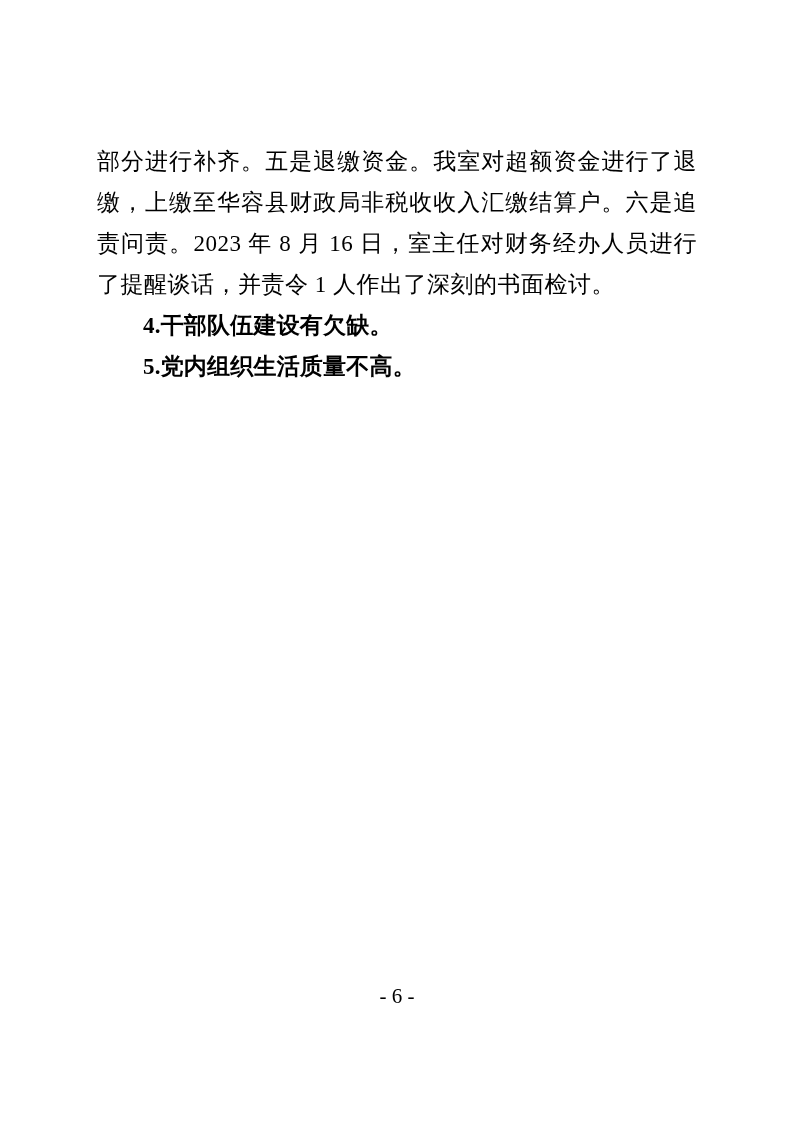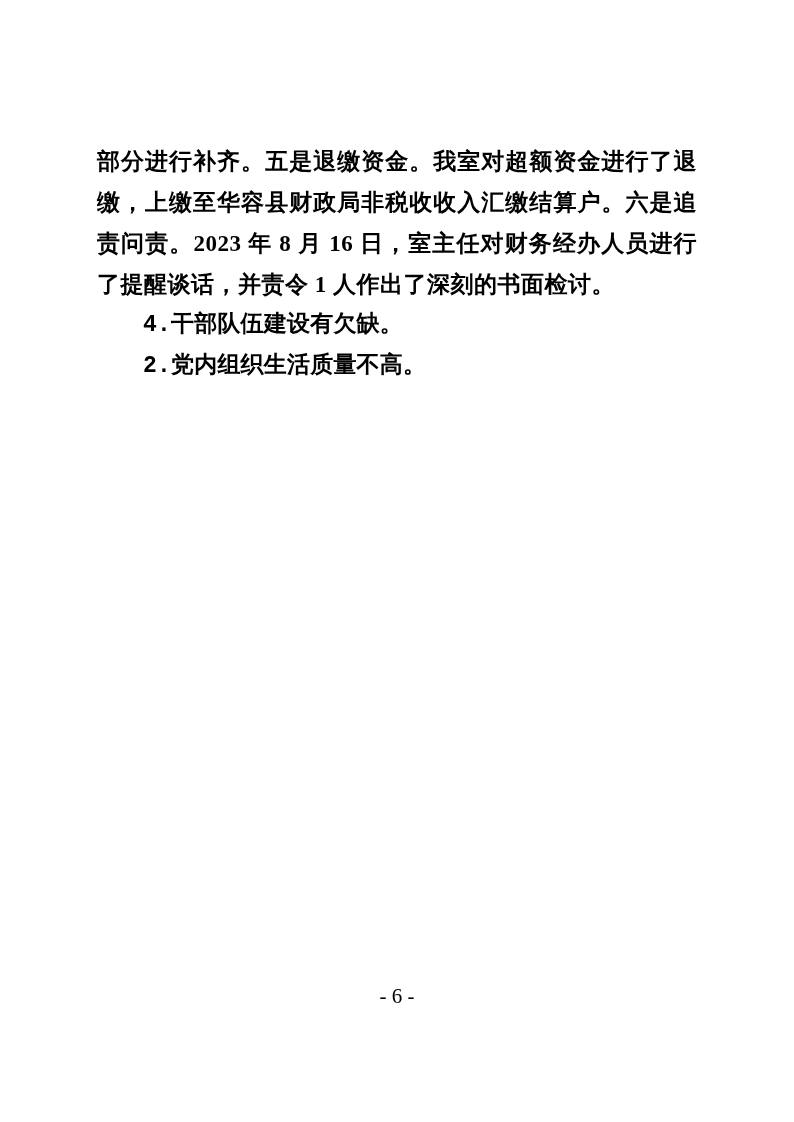--- a/index.html
+++ b/index.html
@@ -26,28 +26,27 @@
     text-align: justify;
     text-justify: inter-character;
     letter-spacing: 0.5px;
   }
   .content p {
     margin: 0;
     text-indent: 2em;
   }
   .content p.no-indent {
     text-indent: 0;
-    font-weight: bold;
   }
   .heading-kai {
     font-weight: bold;
   }
   .heading-hei {
     font-weight: bold;
-    font-family: Liberation Mono, monospace;
+    font-family: Liberation Serif, serif;
     letter-spacing: 0.2px;
   }
   .footer {
     position: absolute;
     top: 982px;
     left: 0;
     width: 100%;
     text-align: center;
     font-family: "Liberation Serif", "DejaVu Serif", serif;
     font-size: 21px;
@@ -55,16 +54,16 @@
     color: #000000;
   }
 </style>
 </head>
 <body>
 
 <div class="page">
   <div class="content">
     <p class="no-indent">部分进行补齐。五是退缴资金。我室对超额资金进行了退缴，上缴至华容县财政局非税收收入汇缴结算户。六是追责问责。2023 年 8 月 16 日，室主任对财务经办人员进行了提醒谈话，并责令 1 人作出了深刻的书面检讨。</p>
     <p class="heading-hei">4.干部队伍建设有欠缺。</p>
-    <p class="heading-hei">2.党内组织生活质量不高。</p>
+    <p class="heading-hei">5.党内组织生活质量不高。</p>
   </div>
   <div class="footer">- 6 -</div>
 </div>
 
 </body></html>

